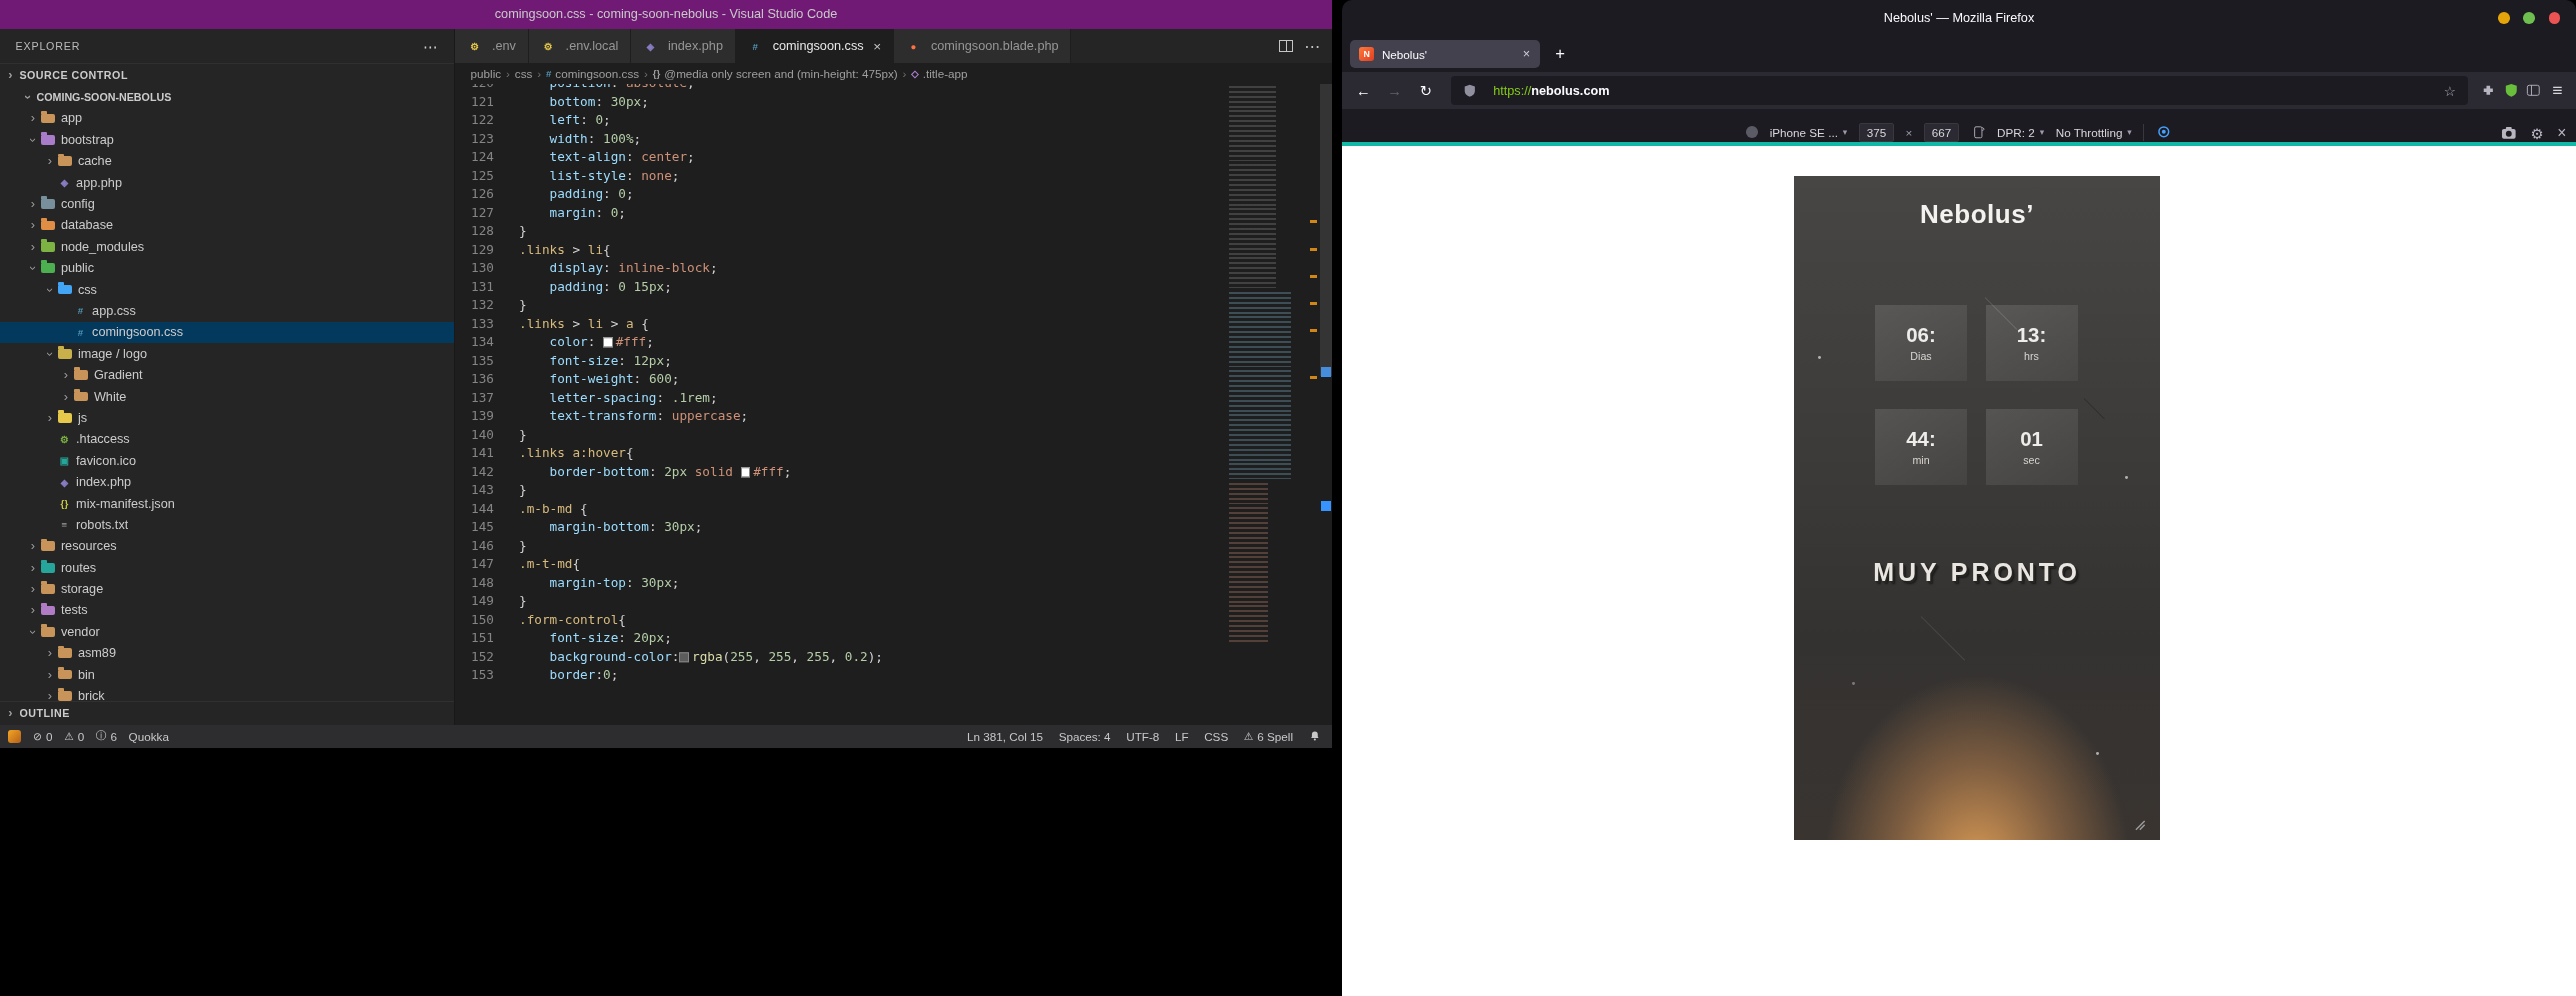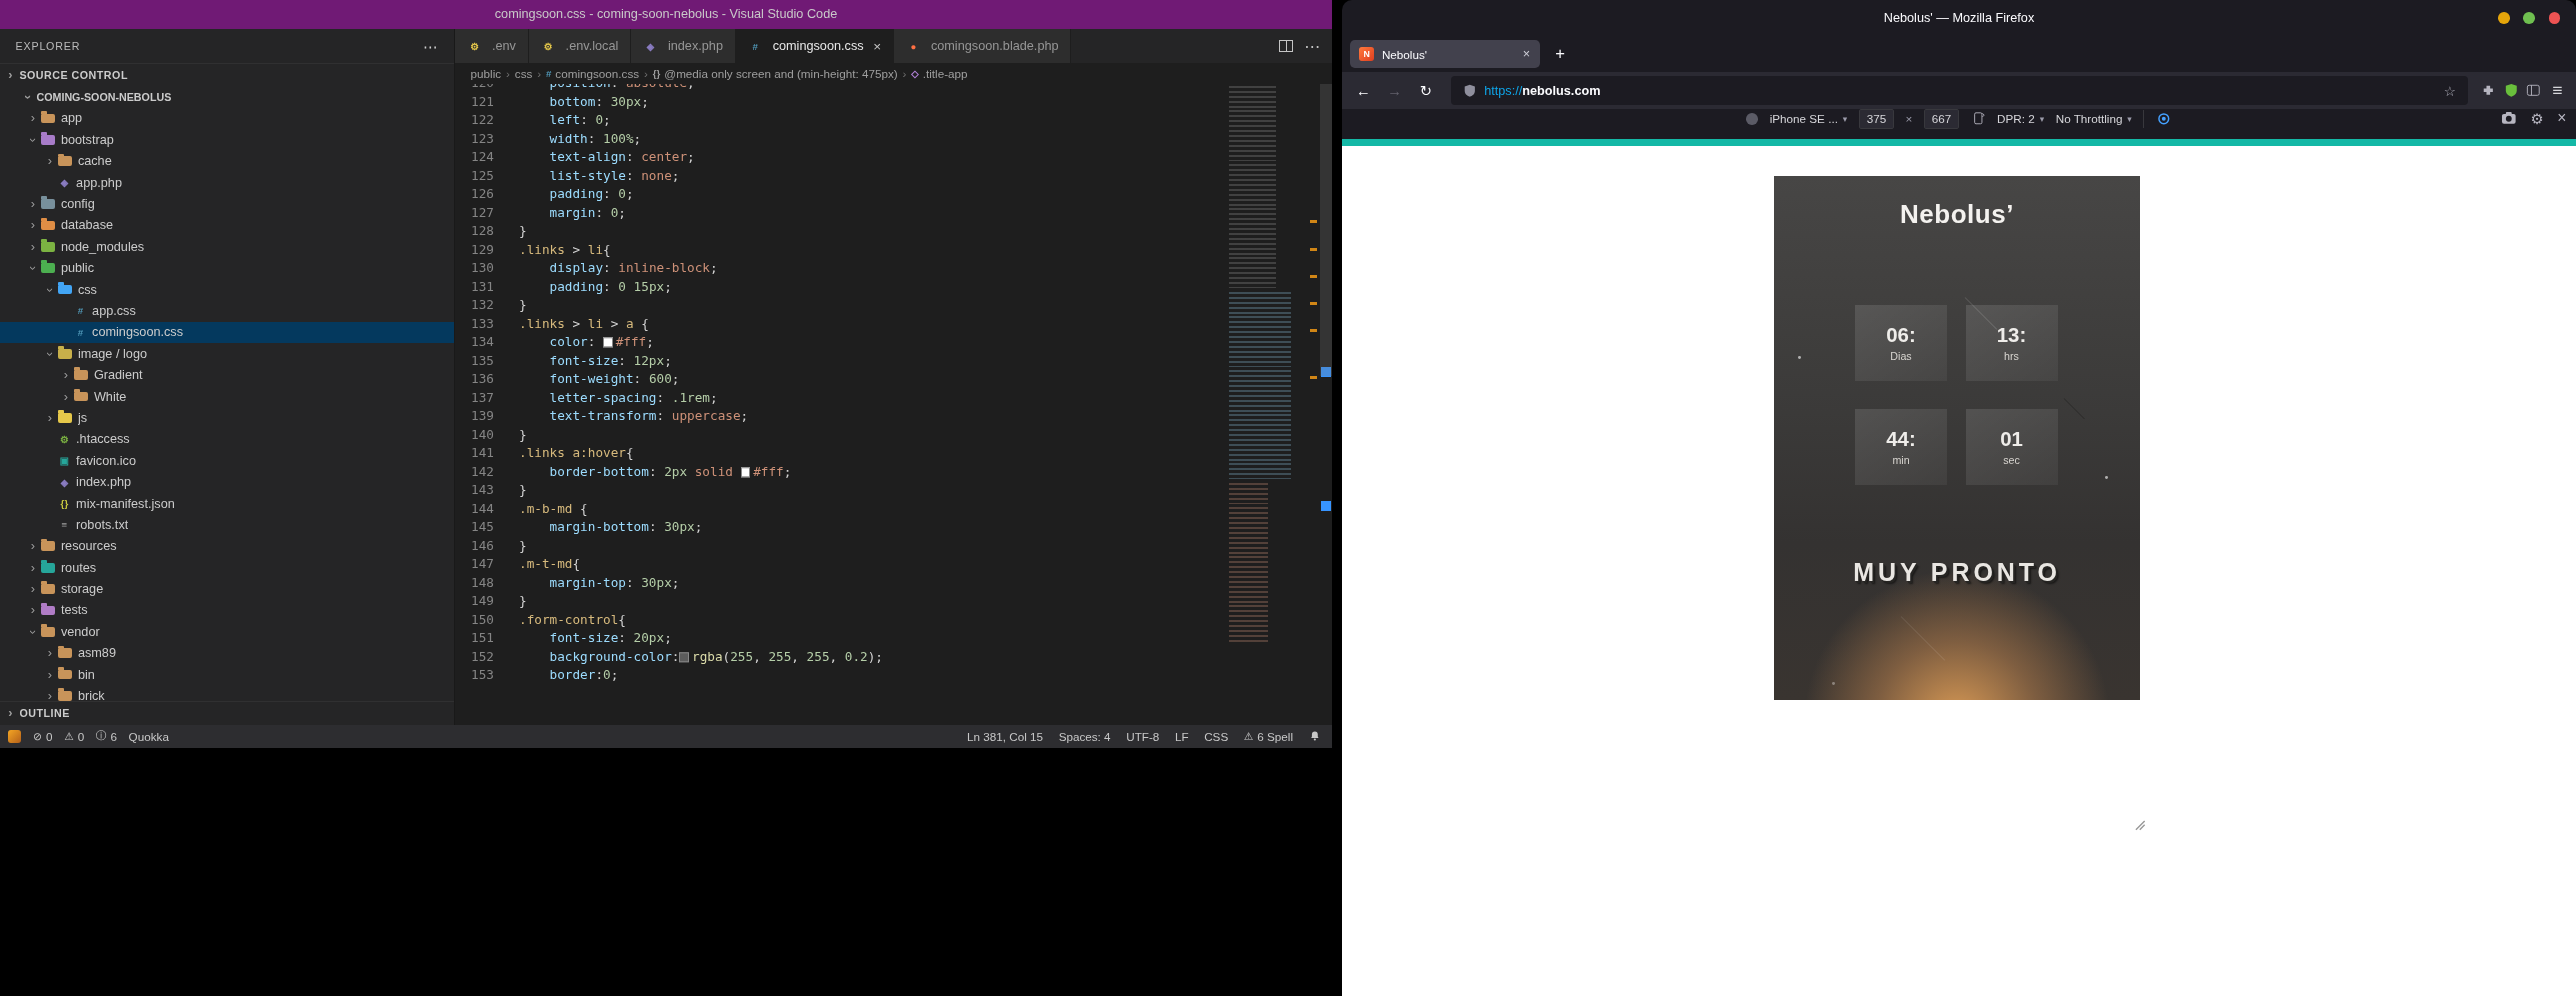--- a/index.html
+++ b/index.html
@@ -87,42 +87,42 @@
   .ff-tabs { height:36px; display:flex; align-items:center; padding:0 7.8px; gap:9.7px; }
   .fftab { height:28px; display:flex; align-items:center; gap:7.8px; background:#42414d; border-radius:4.9px; padding:0 9.7px; min-width:190px; font-size:11.7px; }
   .favicon { width:14.6px; height:14.6px; border-radius:2.9px; background:linear-gradient(135deg,#ff7a3d,#e03e1f); display:flex; align-items:center; justify-content:center; font-size:8.8px; font-weight:bold; color:#fff; flex:none; }
   .ftclose { margin-left:auto; color:#cfcfd8; font-size:12.7px; }
   .newtab { font-size:16.6px; color:#fbfbfe; padding:0 5.8px; }
 
   .ff-nav { height:37px; background:#2b2a33; display:flex; align-items:center; padding:0 9.7px; gap:7.8px; }
   .navic { width:23.4px; text-align:center; font-size:14.6px; color:#fbfbfe; flex:none; }
   .navic.dim { color:#62616c; }
   .urlbar { flex:1; height:29px; background:#1c1b22; border-radius:3.9px; display:flex; align-items:center; gap:7.8px; padding:0 11.7px; margin:0 5.8px; font-size:12.7px; min-width:0; }
-  .scheme { color:#0ea5e9; }
+  .scheme { color:#84cc16;margin-left:9px; }
   .host { color:#fbfbfe; font-weight:bold; }
   .urlspacer { flex:1; }
   .star { color:#afafbb; font-size:13.6px; }
   .navsvg { flex:none; display:flex; align-items:center; }
   .menuic { font-size:17.5px; color:#d7d7db; padding:0 3.9px; }
 
-  .ff-rdm { height:37px; background:#1c1b22; border-bottom:7px solid #14b8a6; display:flex; align-items:flex-start; position:relative; font-size:11.7px; color:#d7d7db; }
+  .ff-rdm { height:37px; background:#1c1b22; border-bottom:4px solid #14b8a6; display:flex; align-items:flex-end; position:relative; font-size:11.7px; color:#d7d7db; }
   .rdm-center { margin:0 auto; display:flex; align-items:center; gap:11.7px; }
   .devcircle { width:11.7px; height:11.7px; border-radius:50%; background:#5b5b66; }
   .rdm-btn { display:flex; gap:4.9px; align-items:center; cursor:pointer; }
   .caret { font-size:8.8px; color:#9b9baa; }
   .rdm-input { width:35px; height:19.5px; background:#2b2a33; border:1px solid #38383d; border-radius:1.9px; color:#d7d7db; font-size:11.7px; text-align:center; padding:0; font-family:"Liberation Sans",sans-serif; }
   .rdm-x { color:#9b9baa; }
   .rdm-sep { width:1px; height:17.5px; background:#38383d; }
   .rdm-right { position:absolute; right:9.7px; display:flex; gap:13.6px; align-items:center; }
   .gear { font-size:14.6px; color:#b6b5c0; }
   .rdmclose { font-size:15.6px; color:#b6b5c0; }
 
   .ff-content { position:absolute; top:146px; left:0; right:0; bottom:0; background:#fff; }
 
-  .viewport { position:absolute; left:432px; top:30px; width:366px; height:524px; overflow:hidden;
+  .viewport { position:absolute; left:452px; top:30px; width:366px; height:664px; overflow:hidden;
     background:
       radial-gradient(58% 40% at 50% 104%, #d99a55 0%, rgba(150,108,70,0.75) 38%, rgba(70,62,56,0) 72%),
       linear-gradient(180deg,#474645 0%, #3b3a39 45%, #343231 70%, #393430 100%);
   }
   .vp-logo { position:absolute; top:23.4px; width:100%; text-align:center; font-size:26px; font-weight:bold; color:#f4f2ef; letter-spacing:0.5px; }
   .vp-grid { position:absolute; left:81px; top:129px; width:204px; display:grid; grid-template-columns:92px 92px; column-gap:18.5px; row-gap:28px; }
   .cbox { height:76px; background:linear-gradient(145deg, rgba(255,255,255,0.12), rgba(255,255,255,0.05)); display:flex; flex-direction:column; align-items:center; justify-content:center; }
   .cnum { font-size:20.4px; font-weight:bold; color:#efedea; }
   .clab { font-size:10.7px; color:#d8d5d0; margin-top:2.9px; }
   .vp-headline { position:absolute; top:382px; width:100%; text-align:center; font-size:25px; font-weight:bold; letter-spacing:3.9px; color:#e9e6e2;

